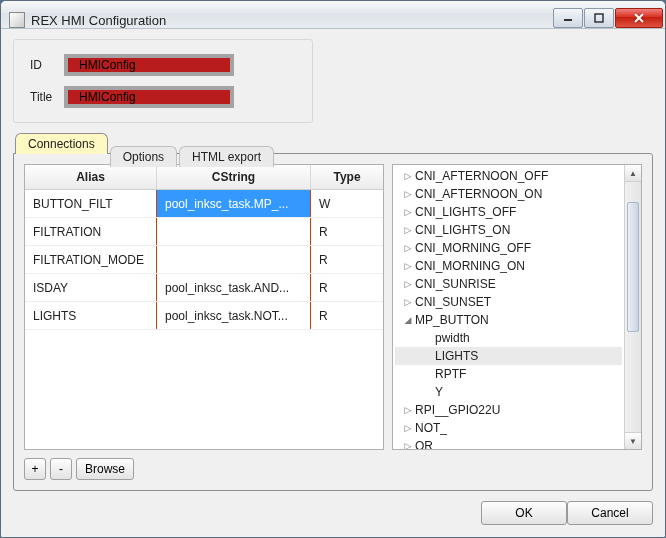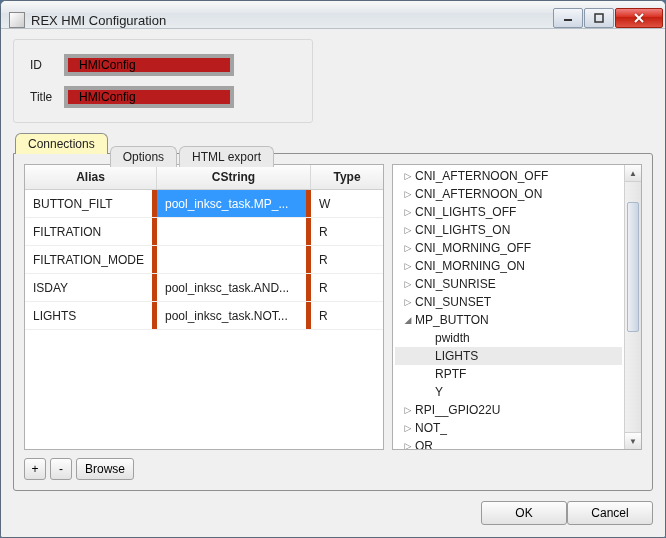--- a/index.html
+++ b/index.html
@@ -152,21 +152,21 @@
   .col-type { flex: 1; }
   .tbody { flex: 1; overflow: auto; }
   .trow {
     display: flex;
     border-bottom: 1px solid #eee;
     height: 28px;
     align-items: stretch;
   }
   .td {
     padding: 5px 8px;
-    border-right: 5px solid #c2410c;
+    border-right: 1px solid #c2410c;
     color: #222;
     overflow: hidden;
     white-space: nowrap;
     text-overflow: ellipsis;
     display: flex; align-items: center;
   }
   .td:last-child { border-right: none; }
   .td.selected-cell {
     background: #3399ff;
     color: #fff;

